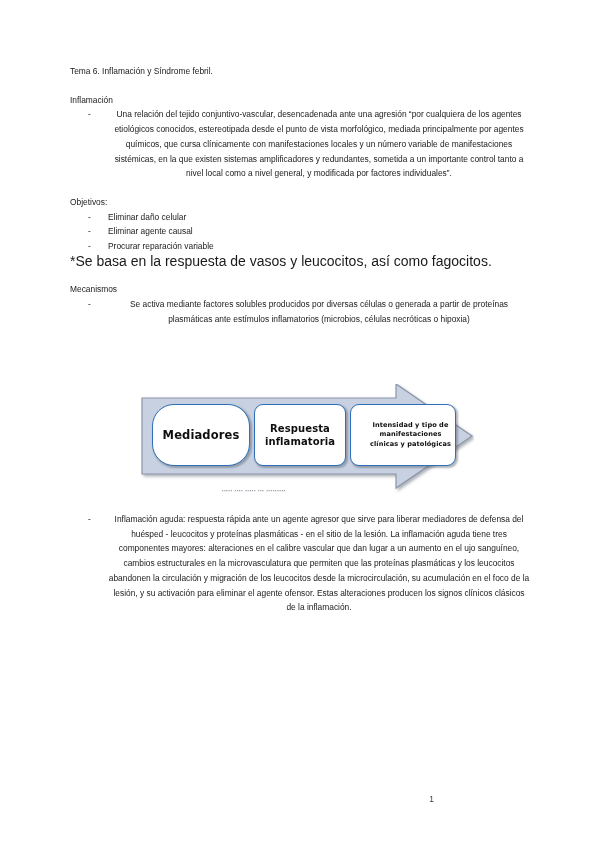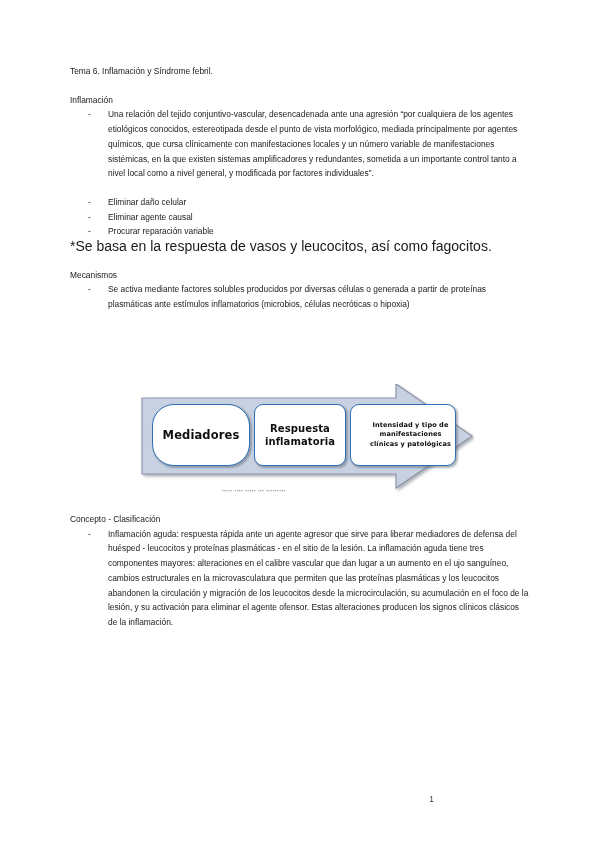--- a/index.html
+++ b/index.html
@@ -56,21 +56,21 @@
     width: 20px;
     flex: 0 0 20px;
     margin-left: 18px;
     color: #1a1a1a;
   }
   .bullet-text {
     flex: 1 1 auto;
     text-align: left;
   }
   .bullet-text.justify {
-    text-align: left;
+    text-align: center;
   }
 
   .note {
     font-size: 14px;
     line-height: 14.7px;
     color: #1a1a1a;
   }
 
   
   .figure {
@@ -171,20 +171,21 @@
     <div class="spacer-sm"></div>
 
     <div class="heading">Inflamación</div>
     <div class="bullet-row">
       <span class="bullet-dash">-</span>
       <span class="bullet-text justify">Una relación del tejido conjuntivo-vascular, desencadenada ante una agresión “por cualquiera de los agentes etiológicos conocidos, estereotipada desde el punto de vista morfológico, mediada principalmente por agentes químicos, que cursa clínicamente con manifestaciones locales y un número variable de manifestaciones sistémicas, en la que existen sistemas amplificadores y redundantes, sometida a un importante control tanto a nivel local como a nivel general, y modificada por factores individuales”.</span>
     </div>
 
     <div class="spacer-sm"></div>
 
+    <div class="heading">Objetivos:</div>
     <ul class="bullets">
       <li class="bullet-row">
         <span class="bullet-dash">-</span>
         <span class="bullet-text">Eliminar daño celular</span>
       </li>
       <li class="bullet-row">
         <span class="bullet-dash">-</span>
         <span class="bullet-text">Eliminar agente causal</span>
       </li>
       <li class="bullet-row">
@@ -223,21 +224,20 @@
         </div>
         <div class="fbox fbox-3">
           <span class="fbox-label">Intensidad y tipo de manifestaciones clínicas y patológicas</span>
         </div>
       </div>
     </div>
     <div class="fig-caption">▪▪▪▪▪ ▪▪▪▪ ▪▪▪▪▪ ▪▪▪ ▪▪▪▪▪▪▪▪▪</div>
   </div>
 
   <div class="content" style="top:512px;">
-    <div class="heading">Concepto - Clasificación</div>
     <div class="bullet-row">
       <span class="bullet-dash">-</span>
       <span class="bullet-text justify">Inflamación aguda: respuesta rápida ante un agente agresor que sirve para liberar mediadores de defensa del huésped - leucocitos y proteínas plasmáticas - en el sitio de la lesión. La inflamación aguda tiene tres componentes mayores: alteraciones en el calibre vascular que dan lugar a un aumento en el ujo sanguíneo, cambios estructurales en la microvasculatura que permiten que las proteínas plasmáticas y los leucocitos abandonen la circulación y migración de los leucocitos desde la microcirculación, su acumulación en el foco de la lesión, y su activación para eliminar el agente ofensor. Estas alteraciones producen los signos clínicos clásicos de la inflamación.</span>
     </div>
   </div>
 
   <div class="page-number">1</div>
 </div>
 
 </body></html>

